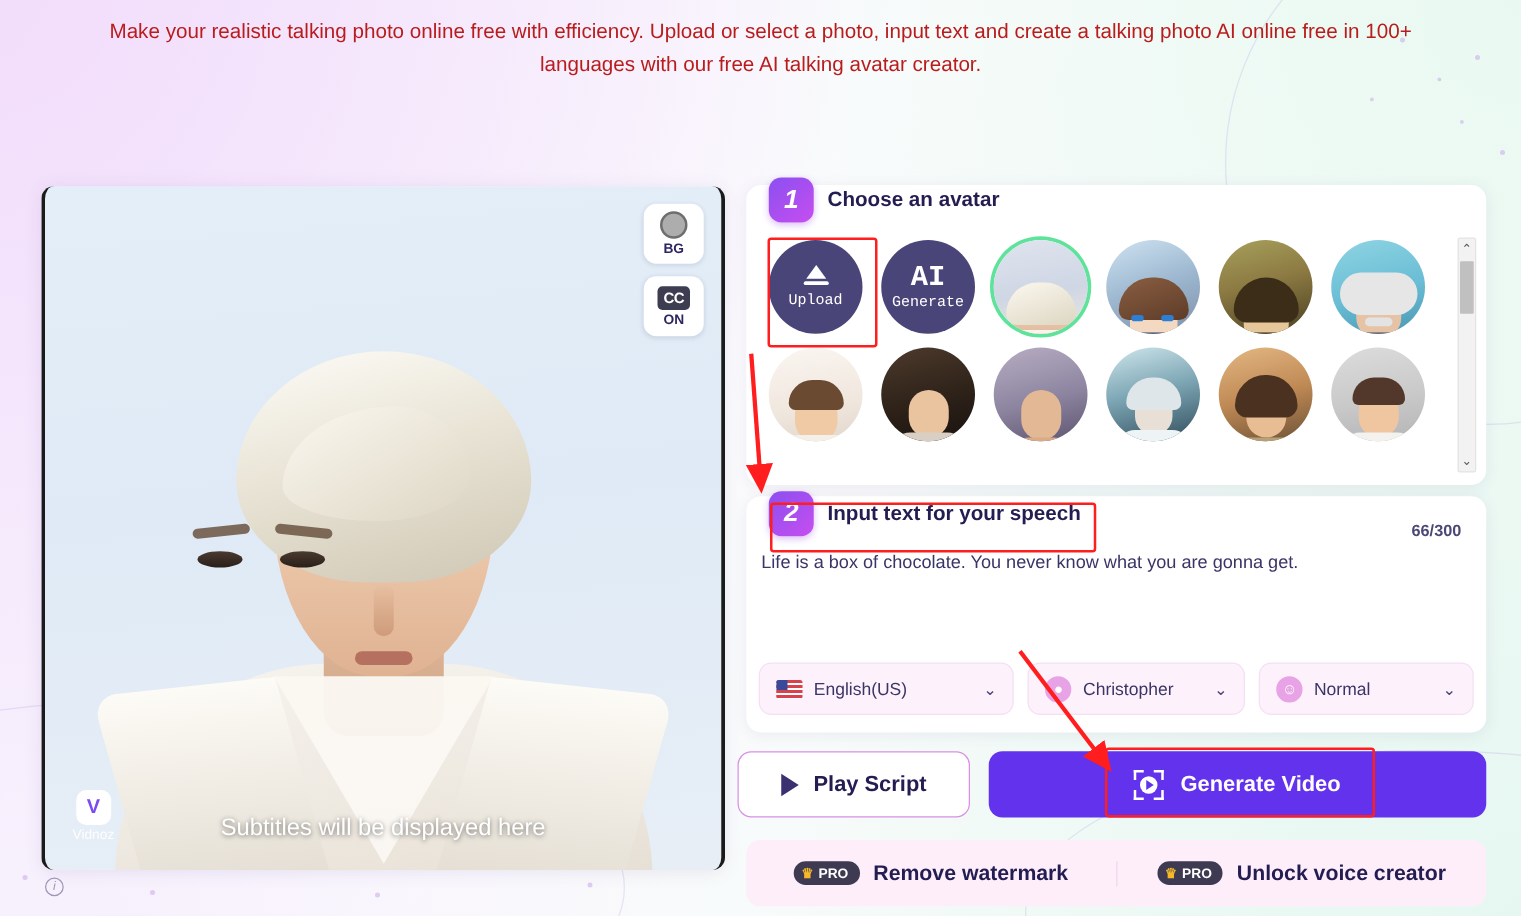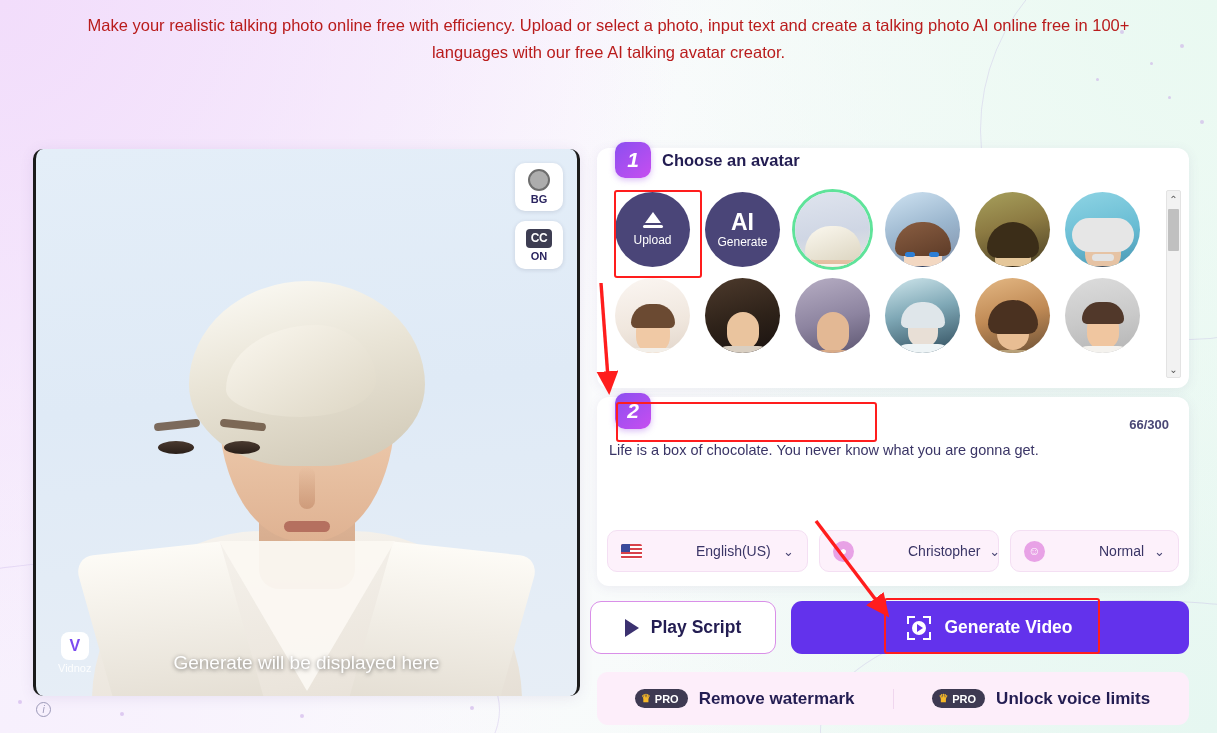--- a/index.html
+++ b/index.html
@@ -118,21 +118,21 @@
     color:#fff;font-size:21px;font-weight:800;font-style:italic;
     display:flex;align-items:center;justify-content:center;
     box-shadow:0 2px 6px rgba(150,70,230,.35);
   }
   .card-head { display:flex; align-items:center; gap:11px; }
   .card-title { font-size:16.5px; font-weight:700; color:#231d52; }
 
   #avatar-card .card-head { position:absolute; left:18px; top:-6px; }
   .avatar-grid { position:absolute; left:18px; top:44px; width:540px; }
   .arow { display:flex; gap:15px; margin-bottom:11px; }
-  .circ { width:75px;height:75px;border-radius:50%; overflow:hidden; position:relative; cursor:pointer; flex:0 0 auto; }
+  .circ { width:75px;height:75px;border-radius:50%; overflow:hidden; position:relative; cursor:pointer; flex:0 0 auto;font-family:Liberation Mono, monospace; }
   .circ.action { background:#4a4578; display:flex;flex-direction:column;align-items:center;justify-content:center;color:#fff; }
   .circ.action .big { font-size:23px; font-weight:700; line-height:24px; }
   .circ.action .sub { font-size:12px; line-height:14px; margin-top:1px; }
   .up-arrow { width:0;height:0;border-left:8px solid transparent;border-right:8px solid transparent;
     border-bottom:11px solid #fff; margin-bottom:2px; }
   .up-bar { width:20px;height:3px;background:#fff;border-radius:2px; margin-bottom:4px;}
   .circ.sel { box-shadow:0 0 0 3px #5fe39a; }
 
   .scrollbar { position:absolute; right:8px; top:42px; width:15px; height:188px;
     background:#f2f2f2; border-radius:2px; border:1px solid #e3e3e3; cursor:pointer; }
@@ -143,21 +143,21 @@
   #text-card .card-head { position:absolute; left:18px; top:-4px; }
   .counter { position:absolute; right:20px; top:20px; font-size:13px; color:#4a4775; font-weight:600; }
   .speech { position:absolute; left:12px; top:42px; right:20px; font-size:14.5px; color:#3a3566; line-height:22px; }
 
   .dropdowns { position:absolute; left:0; top:133px; width:100%; display:flex; gap:11px; padding:0 10px; }
   .dd {
     height:42px; border-radius:10px; background:#fdf1fb; border:1px solid #f4dff3;
     display:flex; align-items:center; padding:0 13px; gap:9px; cursor:pointer;
   }
   #dd-lang { width:212px; } #dd-voice { width:180px; } #dd-style { width:178px; }
-  .dd-label { font-size:14px; color:#3a3566; flex:1;margin-left:45px; }
+  .dd-label { font-size:14px; color:#3a3566; flex:1; }
   .dd-chev { color:#4a4775; font-size:13px; }
   .flag { width:21px;height:15px;border-radius:2px;overflow:hidden;position:relative;flex:0 0 auto;
     background:repeating-linear-gradient(180deg,#d8424a 0 2px,#fff 2px 4px); }
   .flag::after{content:"";position:absolute;left:0;top:0;width:9px;height:8px;background:#3a4a9b;}
   .dd-ico { width:21px;height:21px;border-radius:50%;background:#e8a2e6;color:#fff;
     display:flex;align-items:center;justify-content:center;font-size:12px;flex:0 0 auto;}
 
   
   .btn-play {
     position:absolute; left:590px; top:601px; width:186px; height:53px;
@@ -257,21 +257,21 @@
       <div class="tool-cc">CC</div>
       <div class="tool-label">ON</div>
     </div>
   </div>
 
   <div class="wm">
     <div class="wm-logo">V</div>
     <div class="wm-txt">Vidnoz</div>
   </div>
 
-  <div class="subtitle-bar">Generate will be displayed here</div>
+  <div class="subtitle-bar">Subtitles will be displayed here</div>
 </div>
 
 <div class="preview-note">
   <span class="info-ico">i</span>
 </div>
 
 <div class="card" id="avatar-card">
   <div class="card-head">
     <div class="step-badge">1</div>
     <div class="card-title">Choose an avatar</div>
@@ -350,20 +350,21 @@
   <div class="scrollbar">
     <div class="sb-arrow">⌃</div>
     <div class="sb-thumb"></div>
     <div class="sb-arrow sb-down">⌄</div>
   </div>
 </div>
 
 <div class="card" id="text-card">
   <div class="card-head">
     <div class="step-badge">2</div>
+    <div class="card-title">Input text for your speech</div>
   </div>
   <div class="counter">66/300</div>
 
   <div class="speech" placeholder="Input text for your speech">Life is a box of chocolate. You never know what you are gonna get.</div>
 
   <div class="dropdowns">
     <div class="dd" id="dd-lang">
       <span class="flag"></span>
       <span class="dd-label">English(US)</span>
       <span class="dd-chev">⌄</span>
@@ -403,21 +404,21 @@
       <span class="crown">♛</span>
       <span>PRO</span>
     </span>
     <span class="pro-txt">Remove watermark</span>
   </div>
   <div class="pro-item">
     <span class="pro-tag">
       <span class="crown">♛</span>
       <span>PRO</span>
     </span>
-    <span class="pro-txt">Unlock voice limits</span>
+    <span class="pro-txt">Unlock voice creator</span>
   </div>
 </div>
 
 <div class="hl" id="hl-upload"></div>
 <div class="hl" id="hl-step2"></div>
 <div class="hl" id="hl-gen"></div>
 
 <svg class="ann-arrow" style="left:0;top:0;" width="1217" height="733">
   <defs>
     <marker id="ah" markerWidth="7" markerHeight="7" refX="2" refY="3.2" orient="auto">

